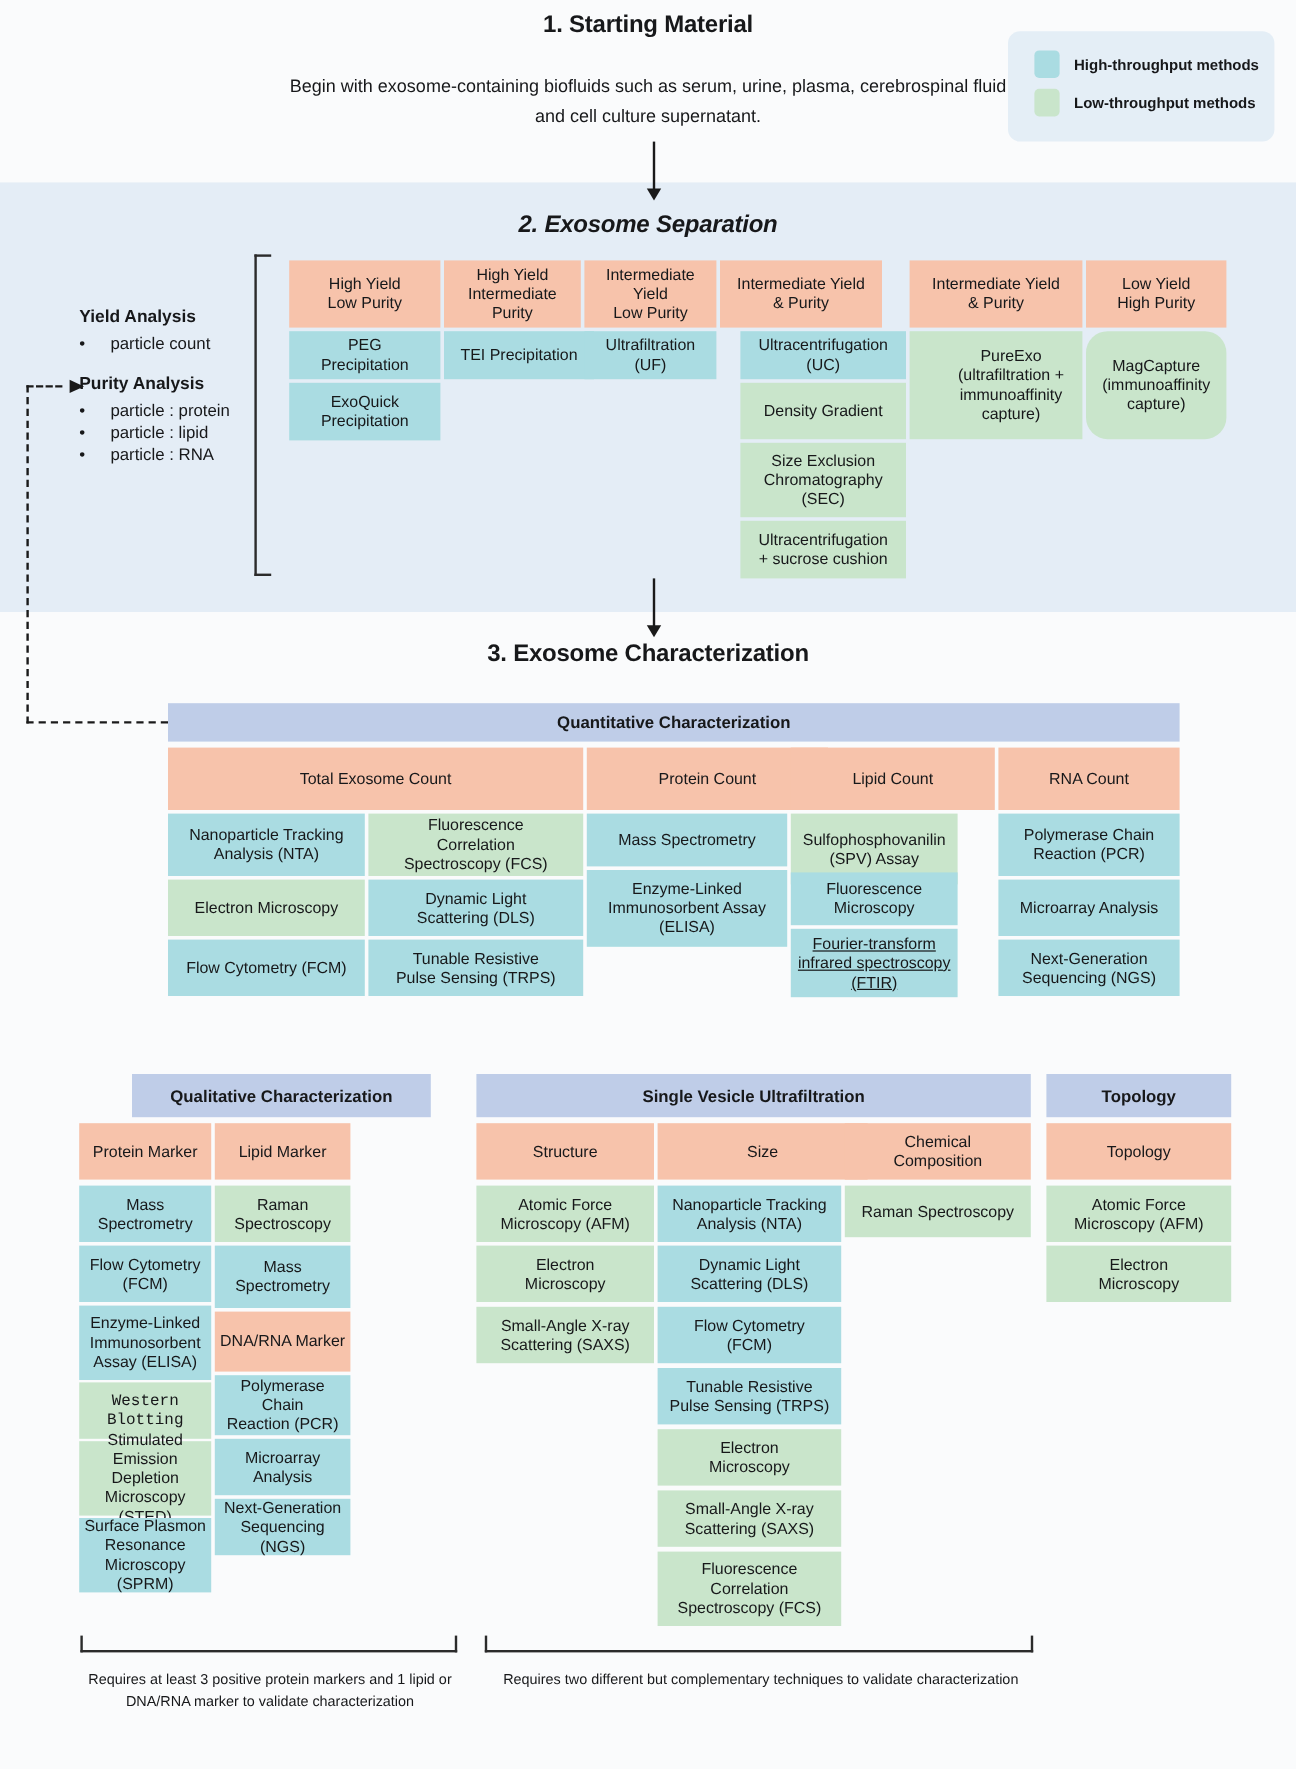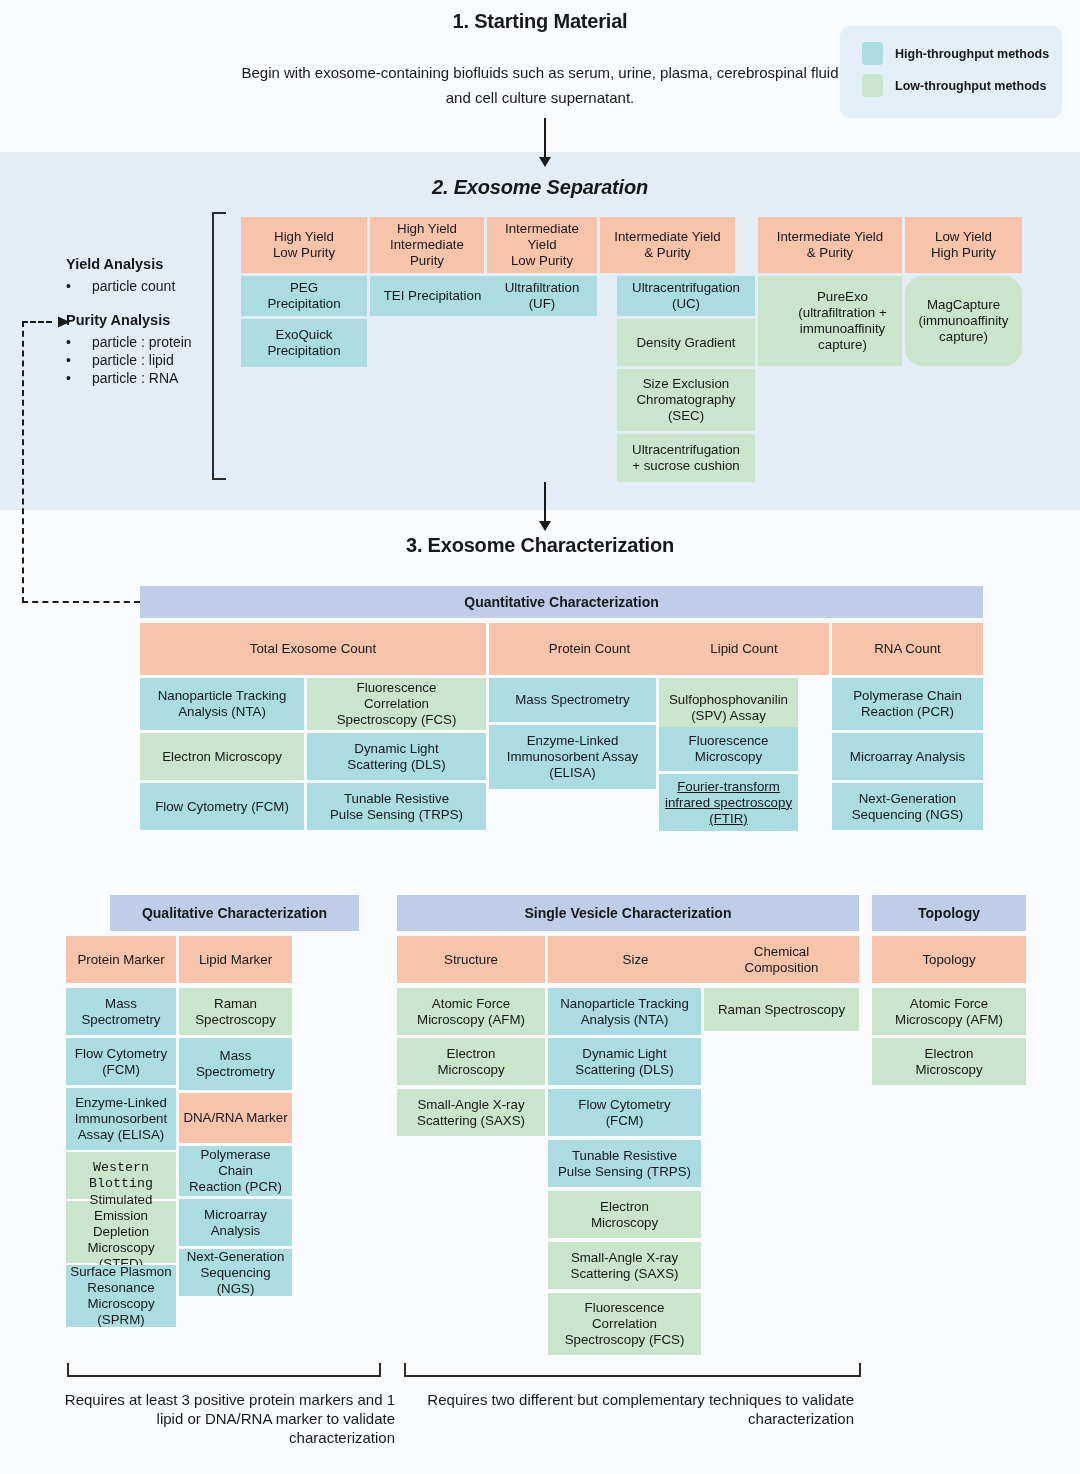--- a/index.html
+++ b/index.html
@@ -76,21 +76,21 @@
   .an-head { font-size: 14.5px; font-weight: bold; }
   .an-li { font-size: 14px; display: flex; }
   .an-li .b { width: 26px; text-align: left; }
 
   
   .bracket { border: 2px solid #2b2b2b; border-right: none; }
   .bracket-bot {
     border: 2px solid #2b2b2b; border-top: none;
   }
   .caption {
-    font-size: 15px; line-height: 19px; text-align: right;
+    font-size: 12px; line-height: 19px; text-align: center;
   }
   .dash-seg { position: absolute; }
 </style>
 </head>
 <body>
 
 <div class="band"></div>
 
 <div class="abs" id="sec1-title">1. Starting Material</div>
 <div class="abs" id="sec1-desc">Begin with exosome-containing biofluids such as serum, urine, plasma, cerebrospinal fluid and cell culture supernatant.</div>
@@ -251,21 +251,21 @@
 
 <div class="cell green" style="left:179px; top:988px; width:113px; height:47px; white-space:pre-line;">Raman Spectroscopy</div>
 <div class="cell blue" style="left:179px; top:1038px; width:113px; height:52px; white-space:pre-line;">Mass Spectrometry</div>
 <div class="cell peach" style="left:179px; top:1093px; width:113px; height:50px; white-space:pre-line;">DNA/RNA Marker</div>
 <div class="cell blue" style="left:179px; top:1146px; width:113px; height:50px; white-space:pre-line;">Polymerase Chain
 Reaction (PCR)</div>
 <div class="cell blue" style="left:179px; top:1199px; width:113px; height:47px; white-space:pre-line;">Microarray Analysis</div>
 <div class="cell blue" style="left:179px; top:1249px; width:113px; height:47px; white-space:pre-line;">Next-Generation
 Sequencing (NGS)</div>
 
-<div class="cell purple" style="left:397px; top:895px; width:462px; height:36px;">Single Vesicle Characterization</div>
+<div class="cell purple" style="left:397px; top:895px; width:462px; height:36px;">Single Vesicle Ultrafiltration</div>
 <div class="cell peach" style="left:397px; top:936px; width:148px; height:47px; white-space:pre-line;">Structure</div>
 <div class="cell peach" style="left:548px; top:936px; width:175px; height:47px; white-space:pre-line;">Size</div>
 <div class="cell peach" style="left:704px; top:936px; width:155px; height:47px; white-space:pre-line;">Chemical
 Composition</div>
 
 <div class="cell green" style="left:397px; top:988px; width:148px; height:47px; white-space:pre-line;">Atomic Force
 Microscopy (AFM)</div>
 <div class="cell green" style="left:397px; top:1038px; width:148px; height:47px; white-space:pre-line;">Electron
 Microscopy</div>
 <div class="cell green" style="left:397px; top:1089px; width:148px; height:47px; white-space:pre-line;">Small-Angle X-ray

